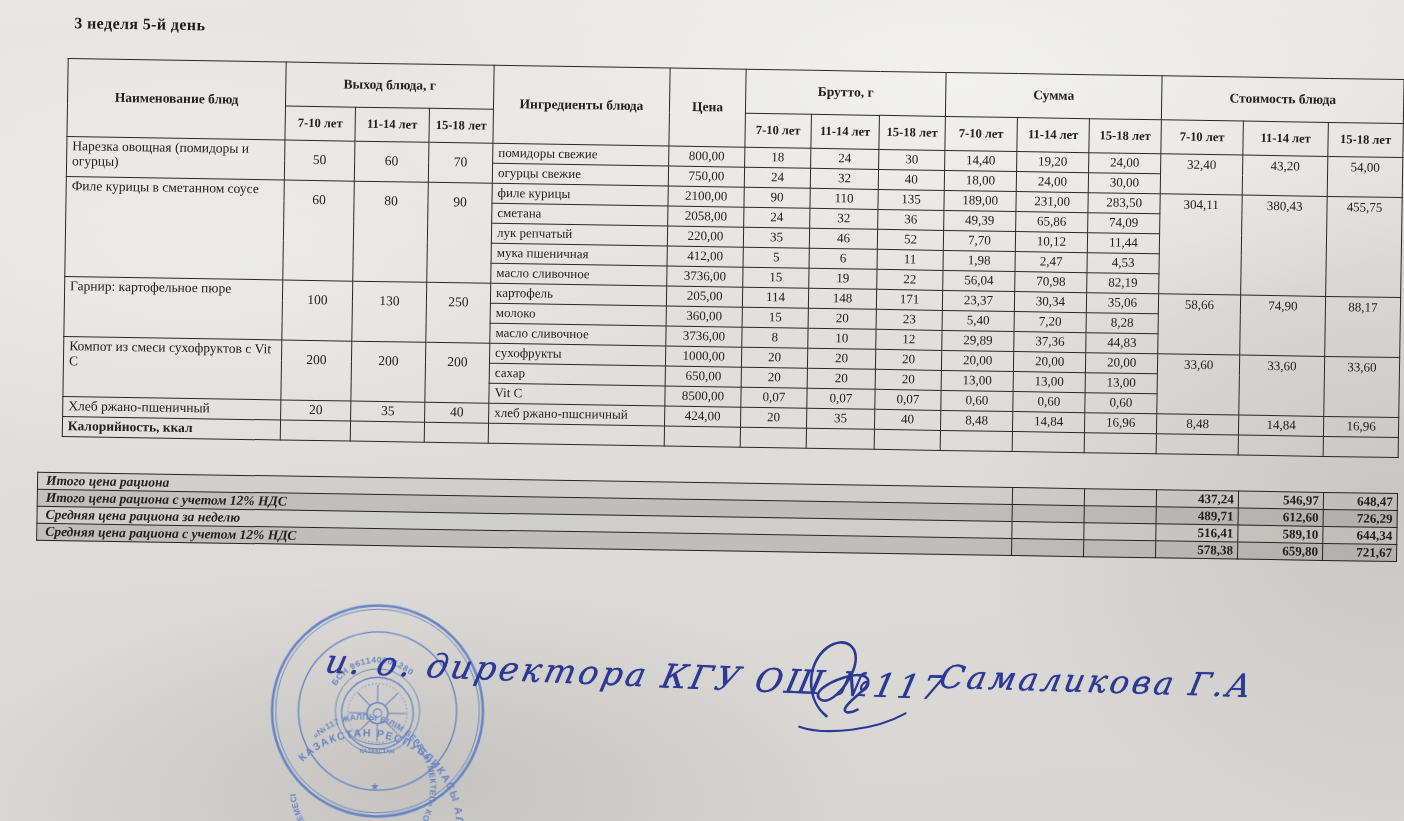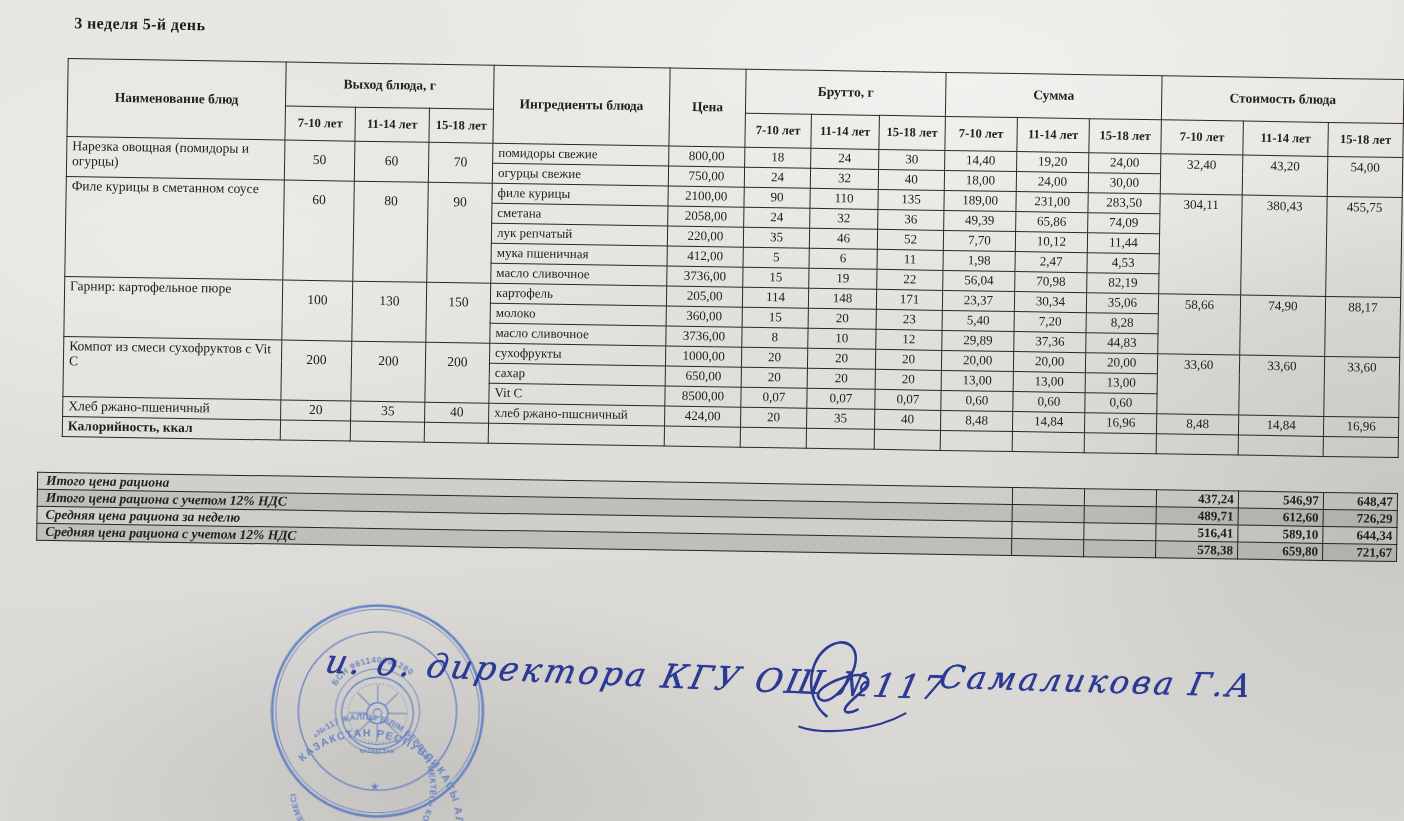--- a/index.html
+++ b/index.html
@@ -183,21 +183,21 @@
         <td>22</td>
         <td>56,04</td>
         <td>70,98</td>
         <td>82,19</td>
       </tr>
 
       <tr>
         <td class="dish" rowspan="3">Гарнир: картофельное пюре</td>
         <td class="out" rowspan="3">100</td>
         <td class="out" rowspan="3">130</td>
-        <td class="out" rowspan="3">150</td>
+        <td class="out" rowspan="3">250</td>
         <td class="ing">картофель</td>
         <td>205,00</td>
         <td>114</td>
         <td>148</td>
         <td>171</td>
         <td>23,37</td>
         <td>30,34</td>
         <td>35,06</td>
         <td class="cost" rowspan="3">58,66</td>
         <td class="cost" rowspan="3">74,90</td>

